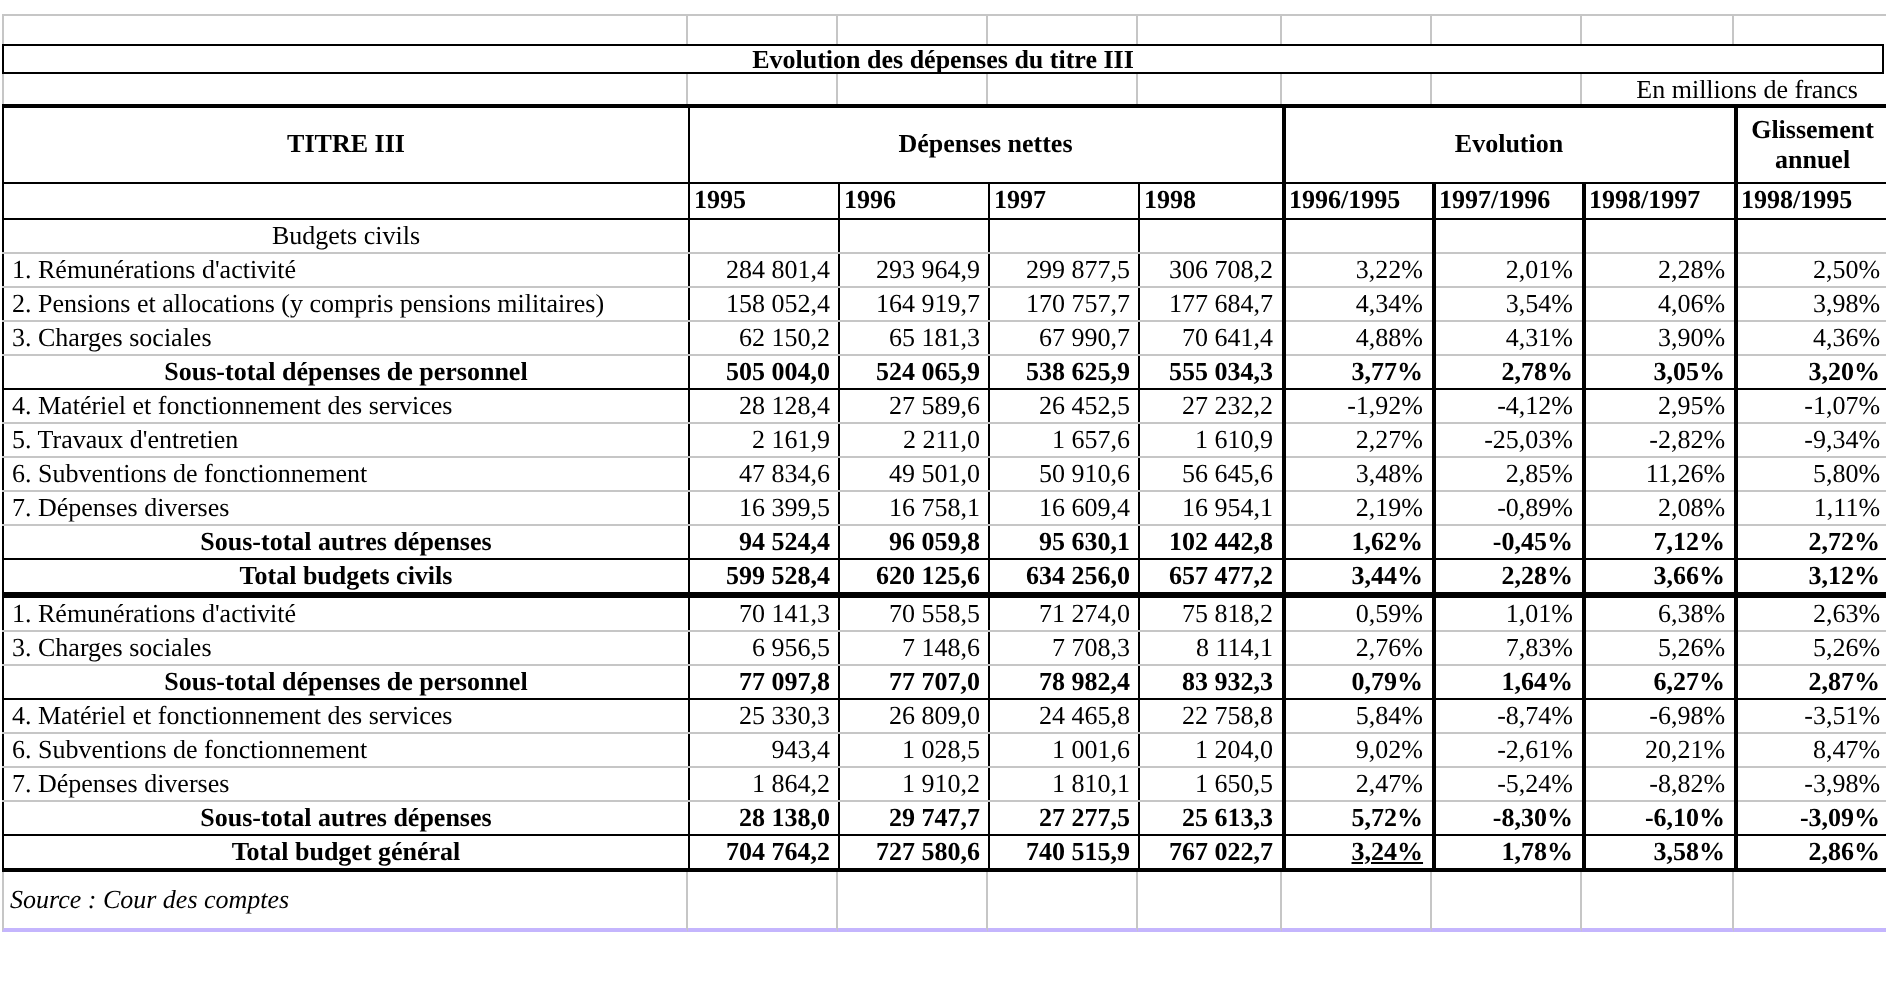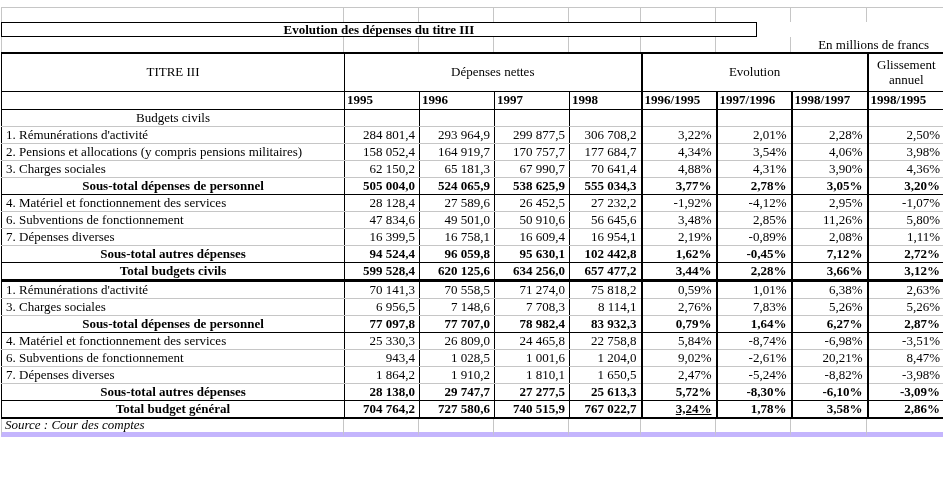--- a/index.html
+++ b/index.html
@@ -13,21 +13,21 @@
     width:941px; display:grid;
     grid-template-columns:343px 75px 75px 75px 72px 75px 75px 76px 77px;
     box-sizing:border-box;
   }
   .gridrow .gc {
     height:15px; border-right:1px solid #c6c6c6; border-top:1px solid #c6c6c6;
     box-sizing:border-box;
   }
   .gridrow .gc:first-child { border-left:1px solid #c6c6c6; }
   .titlerow {
-    width:756px; height:15px; border:1px solid #000; box-sizing:border-box;
+    width:941px; height:15px; border:1px solid #000; box-sizing:border-box;
     display:flex; align-items:center; justify-content:center;
     font-weight:bold; font-size:13px;
   }
   .noterow { position:relative; }
   .noterow .gc { border-top:none; height:15px; }
   .noterow .note-cell {
     grid-column:span 2; display:flex; align-items:center; justify-content:flex-end;
     font-size:13px; padding-right:14px;
     border-right:1px solid #c6c6c6; box-sizing:border-box; white-space:nowrap;
   }
@@ -36,32 +36,32 @@
   table.main td {
     font-size:13px; height:17px; line-height:16px; padding:0 4px;
     white-space:nowrap; overflow:hidden; box-sizing:border-box;
   }
   
   td.cl { border-left:1px solid #000; border-right:1px solid #000; text-align:left; }
   td.cv { border-right:1px solid #000; text-align:right; }
   td.ce { border-left:2px solid #000; border-right:2px solid #000; text-align:right; padding-right:9px; }
   td.cg { border-left:2px solid #000; border-right:1px solid #000; text-align:right; padding-right:9px; }
   
-  tr.h1 td { border-top:2px solid #000; border-bottom:1px solid #000; font-weight:normal; text-align:center; height:38px; }
+  tr.h1 td { border-top:2px solid #000; border-bottom:1px solid #000; font-weight:bold; text-align:center; height:38px; }
   tr.h1 td.glis { white-space:normal; line-height:15px; padding:0 2px;margin-top:36px; }
   tr.h2 td { border-bottom:1px solid #000; font-weight:bold; text-align:left; height:18px; padding:0 2px; }
   
   tr.row-item td { border-bottom:1px solid #c6c6c6; }
   tr.row-section td { border-bottom:1px solid #c6c6c6; }
   tr.row-section td.cl, tr.row-total td.cl, tr.row-subtotal td.cl { text-align:center; }
   tr.row-subtotal td, tr.row-total td {
     border-top:1px solid #000; border-bottom:1px solid #000; font-weight:bold;
   }
   
-  .sourcerow .gc { border-top:none; height:18px; border-bottom:5px solid #c4b5fd; }
+  .sourcerow .gc { border-top:none; height:30px; border-bottom:2px solid #c4b5fd; }
   .sourcerow .src {
     display:flex; align-items:center; font-style:italic; font-size:13px;
     padding-left:3px; border-left:1px solid #c6c6c6;
   }
 </style>
 </head>
 <body>
 
 <div class="sheet">
 
@@ -184,20 +184,31 @@
           <td class="cv">28 128,4</td>
           <td class="cv">27 589,6</td>
           <td class="cv">26 452,5</td>
           <td class="cv">27 232,2</td>
           <td class="ce">-1,92%</td>
           <td class="ce">-4,12%</td>
           <td class="ce">2,95%</td>
           <td class="cg">-1,07%</td>
         </tr>
         <tr class="row-item">
+          <td class="cl">5. Travaux d'entretien</td>
+          <td class="cv">2 161,9</td>
+          <td class="cv">2 211,0</td>
+          <td class="cv">1 657,6</td>
+          <td class="cv">1 610,9</td>
+          <td class="ce">2,27%</td>
+          <td class="ce">-25,03%</td>
+          <td class="ce">-2,82%</td>
+          <td class="cg">-9,34%</td>
+        </tr>
+        <tr class="row-item">
           <td class="cl">6. Subventions de fonctionnement</td>
           <td class="cv">47 834,6</td>
           <td class="cv">49 501,0</td>
           <td class="cv">50 910,6</td>
           <td class="cv">56 645,6</td>
           <td class="ce">3,48%</td>
           <td class="ce">2,85%</td>
           <td class="ce">11,26%</td>
           <td class="cg">5,80%</td>
         </tr>

